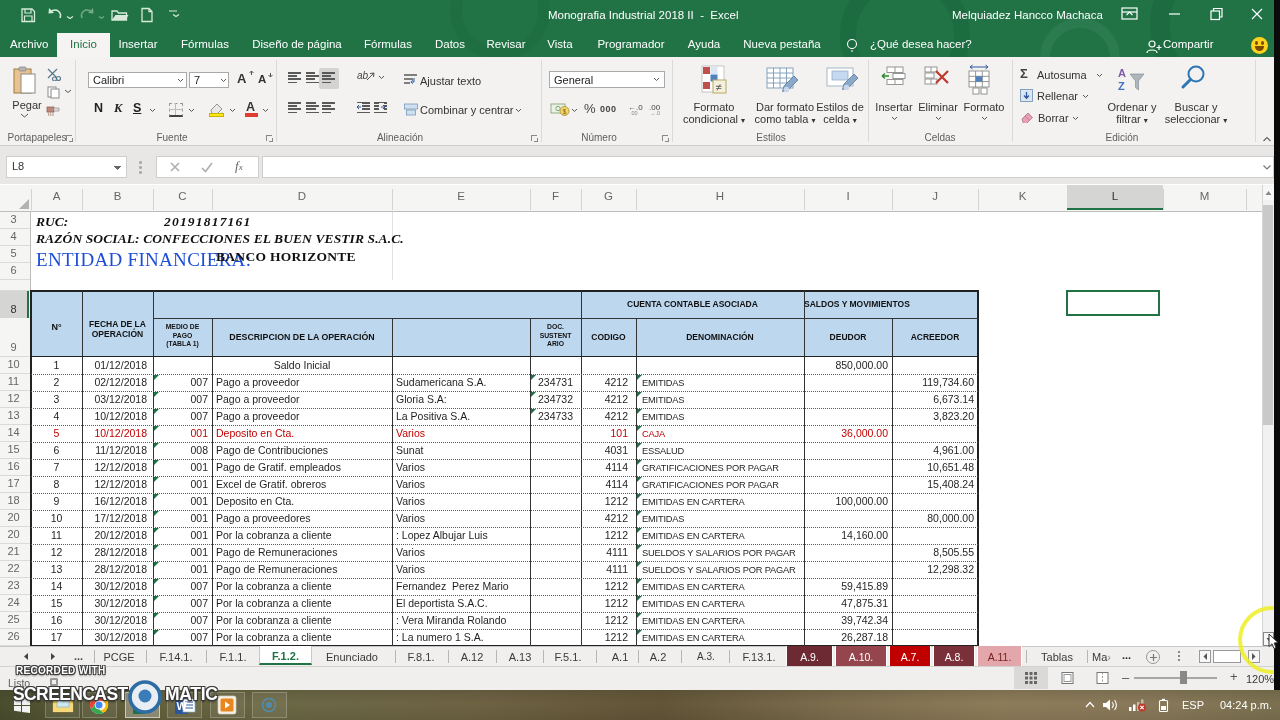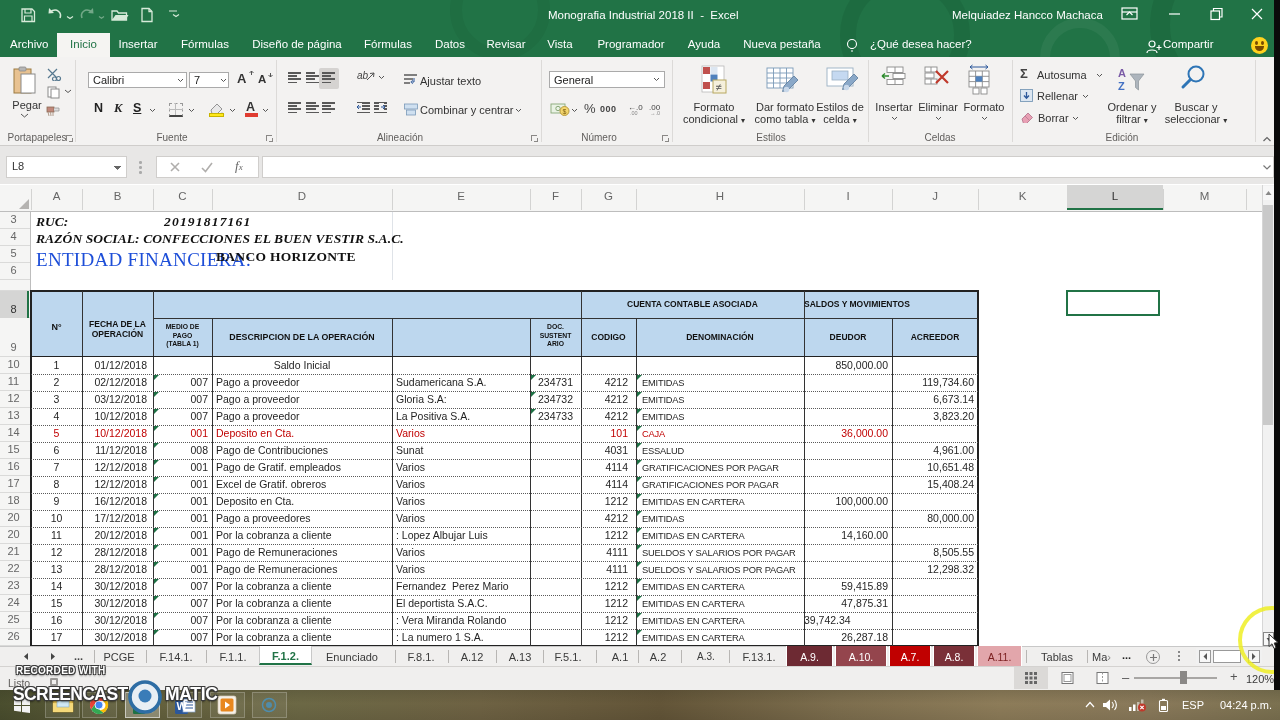--- a/index.html
+++ b/index.html
@@ -803,21 +803,21 @@
 <div class="a" style="left:804px;top:597px;width:84px;text-align:right;font-size:10.5px;color:#1f1f1f">47,875.31</div>
 <div class="a" style="left:31px;top:614px;width:51px;text-align:center;font-size:10.5px;color:#1f1f1f;white-space:nowrap;">16</div>
 <div class="a" style="left:82px;top:614px;width:65px;text-align:right;font-size:10.5px;color:#1f1f1f">30/12/2018</div>
 <div class="a" style="left:153px;top:614px;width:55px;text-align:right;font-size:10.5px;color:#1f1f1f">007</div>
 <div class="a" style="left:154px;top:613px;width:0;height:0;border-right:5px solid transparent;border-top:5px solid #1e7145"></div>
 <div class="a" style="left:216px;top:614px;font-size:10.5px;color:#1f1f1f;white-space:nowrap;">Por la cobranza a cliente</div>
 <div class="a" style="left:396px;top:614px;font-size:10.5px;color:#1f1f1f;white-space:nowrap;">: Vera Miranda Rolando</div>
 <div class="a" style="left:581px;top:614px;width:47px;text-align:right;font-size:10.5px;color:#1f1f1f">1212</div>
 <div class="a" style="left:642px;top:615.5px;font-size:9.3px;color:#1f1f1f;white-space:nowrap;letter-spacing:-0.2px">EMITIDAS EN CARTERA</div>
 <div class="a" style="left:637px;top:613px;width:0;height:0;border-right:5px solid transparent;border-top:5px solid #1e7145"></div>
-<div class="a" style="left:804px;top:614px;width:84px;font-size:10.5px;color:#1f1f1f">39,742.34</div>
+<div class="a" style="left:804px;top:614px;width:84px;text-align:right;font-size:10.5px;color:#1f1f1f">39,742.34</div>
 <div class="a" style="left:31px;top:631px;width:51px;text-align:center;font-size:10.5px;color:#1f1f1f;white-space:nowrap;">17</div>
 <div class="a" style="left:82px;top:631px;width:65px;text-align:right;font-size:10.5px;color:#1f1f1f">30/12/2018</div>
 <div class="a" style="left:153px;top:631px;width:55px;text-align:right;font-size:10.5px;color:#1f1f1f">007</div>
 <div class="a" style="left:154px;top:630px;width:0;height:0;border-right:5px solid transparent;border-top:5px solid #1e7145"></div>
 <div class="a" style="left:216px;top:631px;font-size:10.5px;color:#1f1f1f;white-space:nowrap;">Por la cobranza a cliente</div>
 <div class="a" style="left:396px;top:631px;font-size:10.5px;color:#1f1f1f;white-space:nowrap;">: La numero 1 S.A.</div>
 <div class="a" style="left:581px;top:631px;width:47px;text-align:right;font-size:10.5px;color:#1f1f1f">1212</div>
 <div class="a" style="left:642px;top:632.5px;font-size:9.3px;color:#1f1f1f;white-space:nowrap;letter-spacing:-0.2px">EMITIDAS EN CARTERA</div>
 <div class="a" style="left:637px;top:630px;width:0;height:0;border-right:5px solid transparent;border-top:5px solid #1e7145"></div>
 <div class="a" style="left:804px;top:631px;width:84px;text-align:right;font-size:10.5px;color:#1f1f1f">26,287.18</div>

